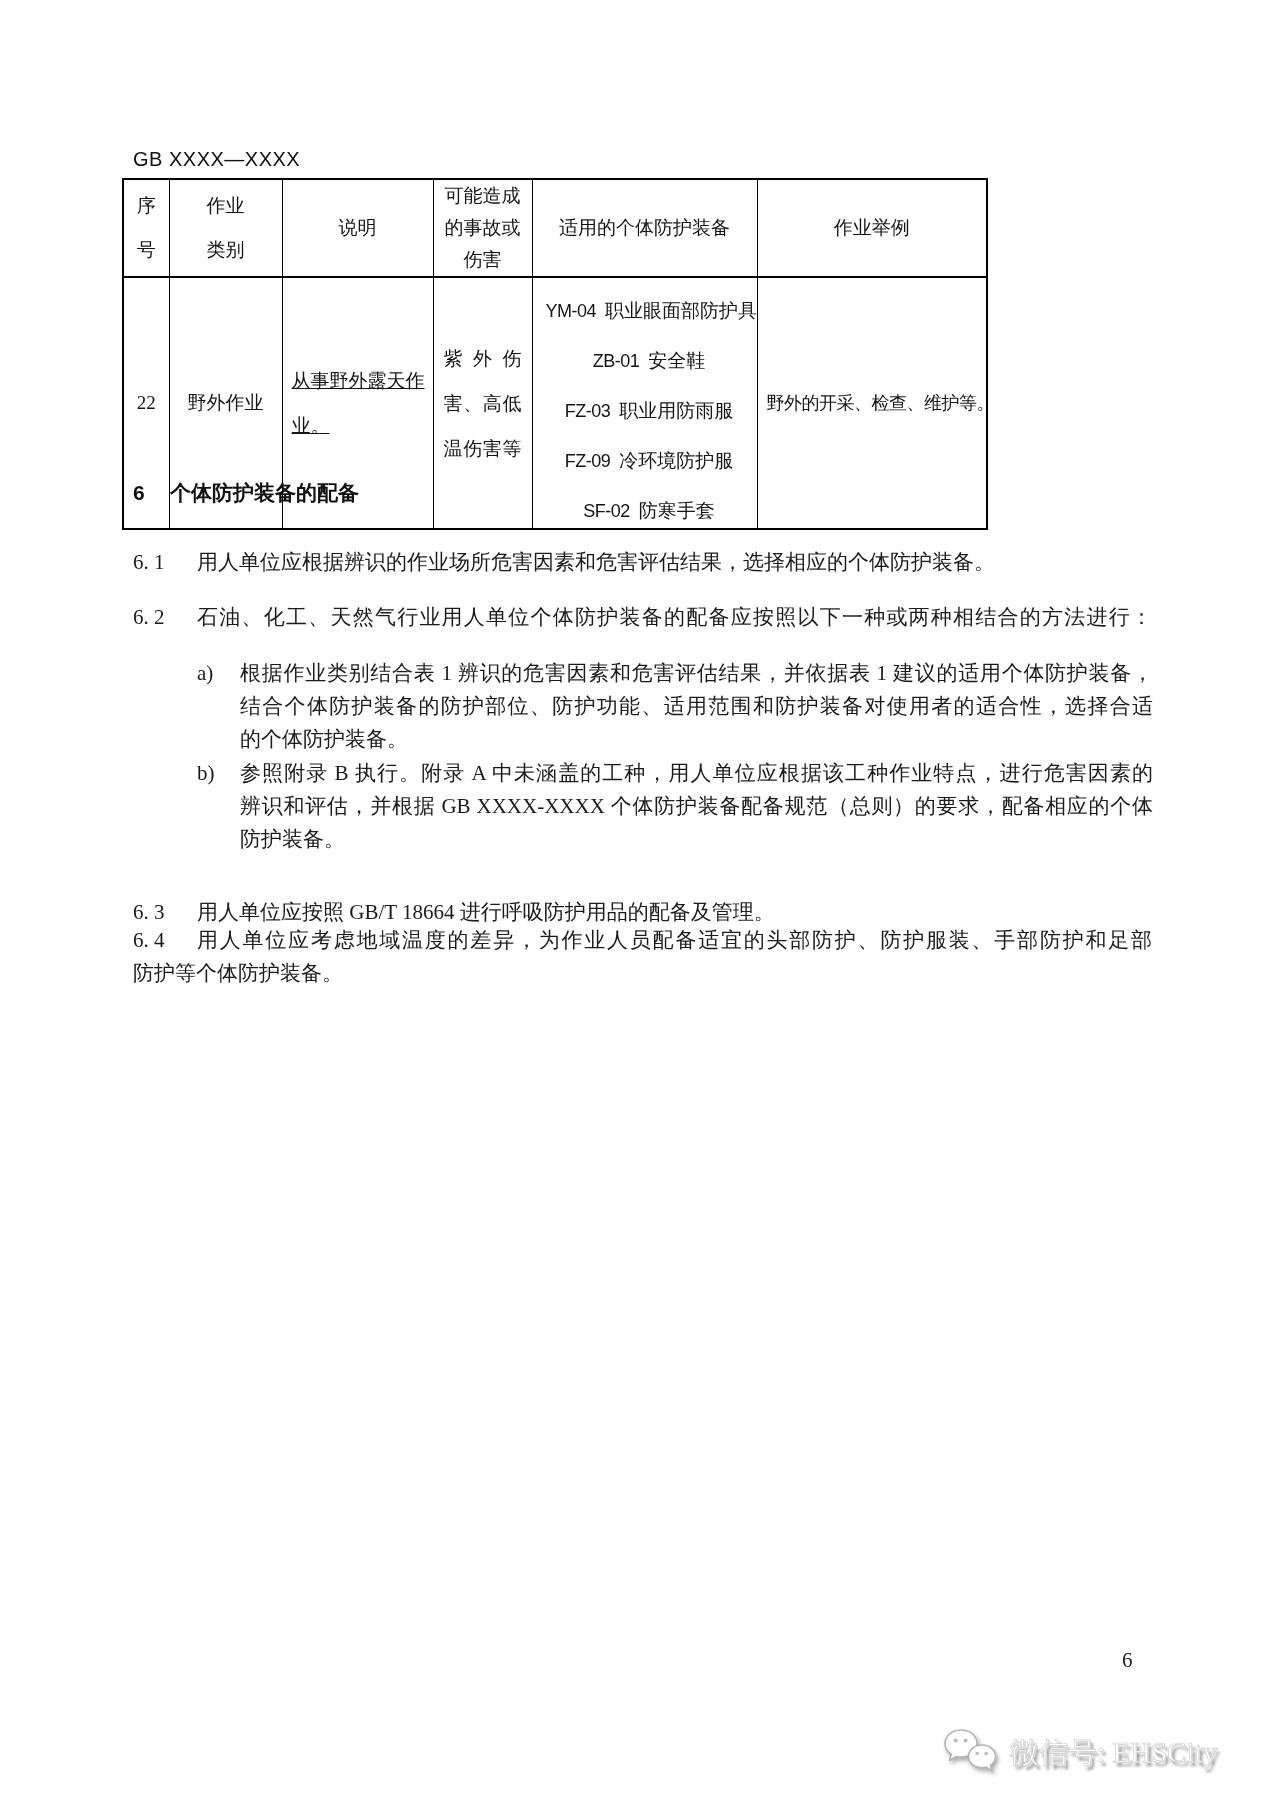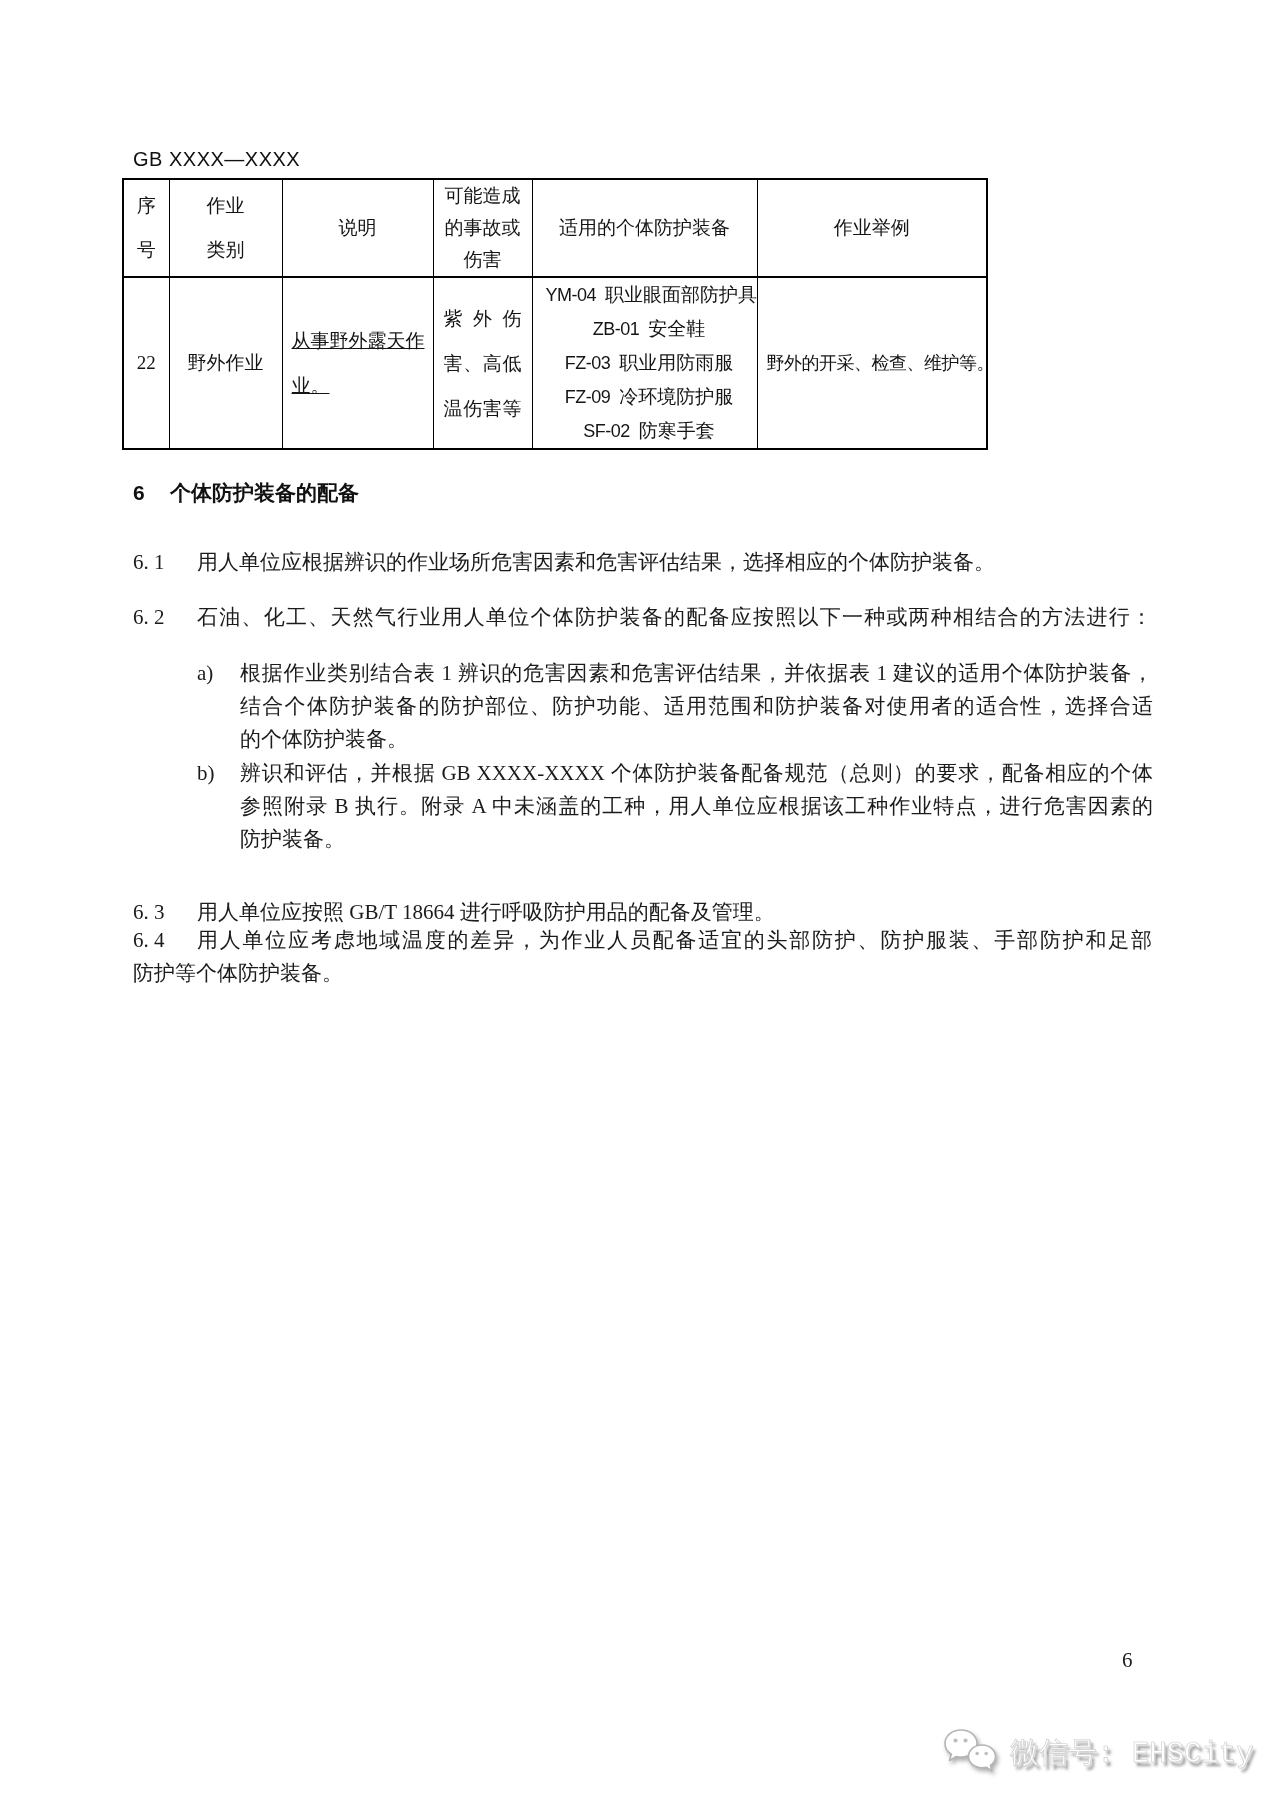--- a/index.html
+++ b/index.html
@@ -41,21 +41,21 @@
   .hdr2 div { line-height:44px; }
   .hdr3 div { line-height:32px; }
   .cell-desc { padding:4px 9px; text-align:left;text-decoration:underline; }
   .cell-desc .jline, .cell-injury .jline {
     line-height:45px; white-space:nowrap;
     text-align:justify; text-align-last:justify;
   }
   .cell-desc .pline { line-height:45px; text-align:left; }
   .cell-injury { padding:0 10px; }
   .cell-equip { padding:0 4px 0 13px; text-align:left; }
-  .equip-line { line-height:34px; white-space:nowrap; }
+  .equip-line { line-height:34px; white-space:nowrap;margin-top:16px; }
   .equip-code {
     font-family:"Liberation Sans","DejaVu Sans",sans-serif;
     font-size:18px; margin-right:9px; letter-spacing:-0.5px;
   }
   .cell-examp { text-align:left; padding:0 0 0 9px; white-space:nowrap;
     font-size:18px; letter-spacing:-0.5px;border-radius:10px; }
 
   
   .para { position:absolute; left:133px; width:1019px;
     font-size:21px; line-height:33px; display:flex; }
@@ -84,21 +84,21 @@
     font-size:21px; color:#222; }
 
   
   .footer-mark {
     position:absolute; left:940px; top:1720px; width:320px; height:66px;
     display:flex; align-items:center; gap:8px;
   }
   .wechat-icon { width:62px; height:54px; flex:0 0 auto;
     filter:drop-shadow(2px 3px 2px rgba(110,110,110,0.55)); }
   .footer-text {
-    font-family:Liberation Mono, monospace;
+    font-family:Liberation Serif, serif;
     font-size:29px; color:#ffffff; white-space:nowrap;
     -webkit-text-stroke:0.6px #cccccc;
     text-shadow:1px 1px 0 #e0e0e0, 3px 4px 3px rgba(110,110,110,0.8);
   }
 </style>
 </head>
 <body>
 
 <div class="page">
 
@@ -176,22 +176,22 @@
     <div class="llines">
       <div class="jfill">根据作业类别结合表 1 辨识的危害因素和危害评估结果，并依据表 1 建议的适用个体防护装备，</div>
       <div class="jfill">结合个体防护装备的防护部位、防护功能、适用范围和防护装备对使用者的适合性，选择合适</div>
       <div>的个体防护装备。</div>
     </div>
   </div>
 
   <div class="list-item" style="top:757px;">
     <span class="llabel">b)</span>
     <div class="llines">
+      <div class="jfill">参照附录 B 执行。附录 A 中未涵盖的工种，用人单位应根据该工种作业特点，进行危害因素的</div>
       <div class="jfill">辨识和评估，并根据 GB XXXX-XXXX 个体防护装备配备规范（总则）的要求，配备相应的个体</div>
-      <div class="jfill">参照附录 B 执行。附录 A 中未涵盖的工种，用人单位应根据该工种作业特点，进行危害因素的</div>
       <div>防护装备。</div>
     </div>
   </div>
 
   <div class="para" style="top:896px;">
     <span class="plabel">6. 3</span>
     <div class="ptext">用人单位应按照 GB/T 18664 进行呼吸防护用品的配备及管理。</div>
   </div>
 
   <div class="para" style="top:924px;">

